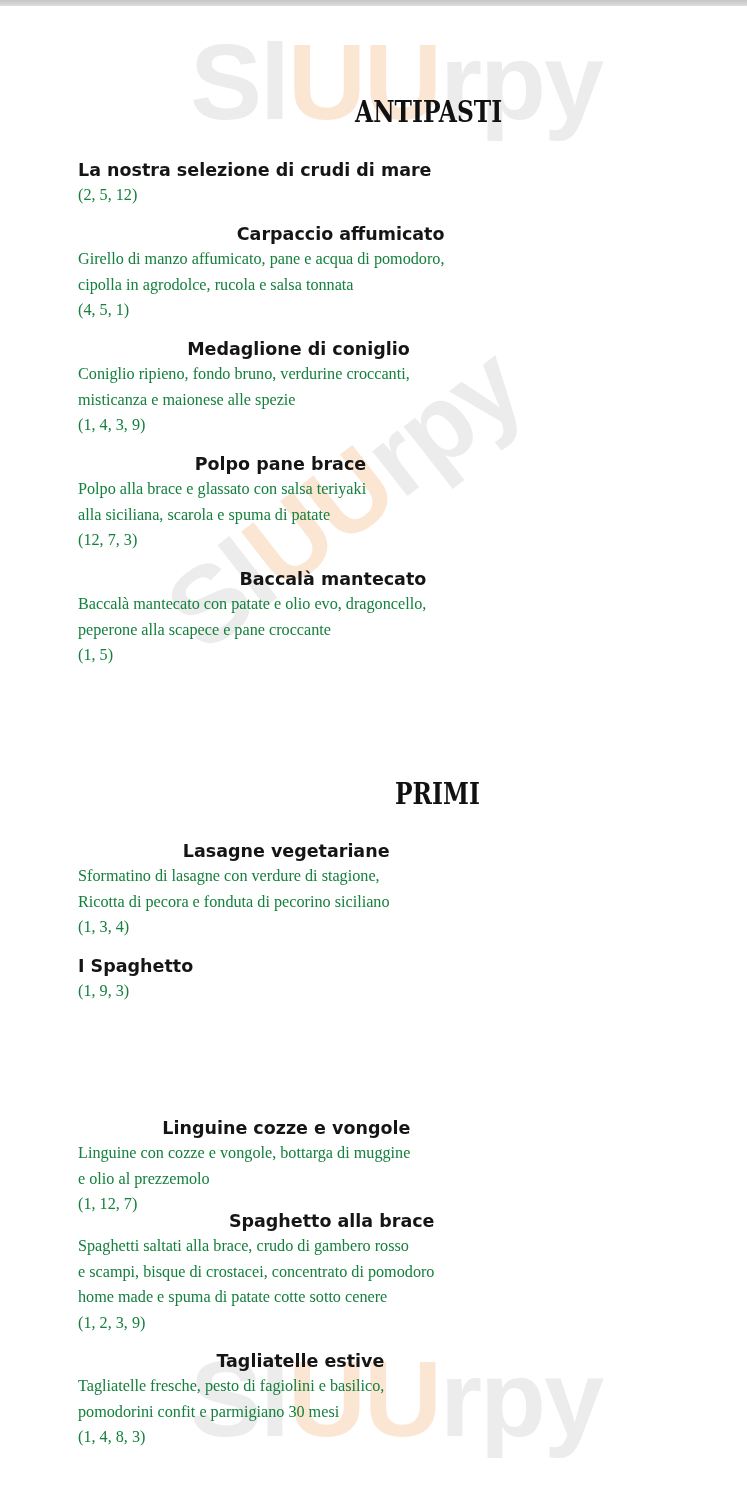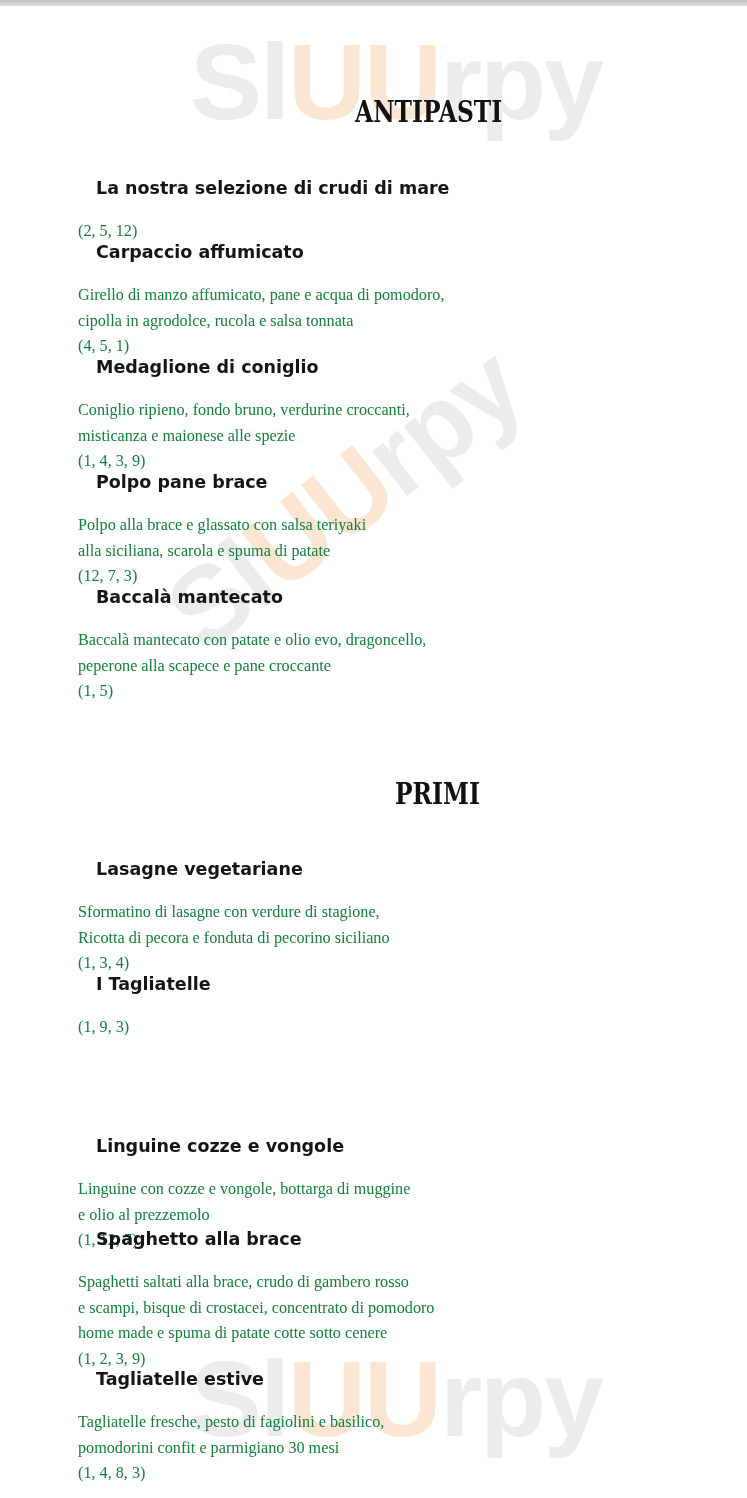--- a/index.html
+++ b/index.html
@@ -24,21 +24,21 @@
   .wm3 { left: 190px; top: 1345px; }
   .section-title {
     position: absolute; z-index: 2;
     font-family: "DejaVu Serif", serif; font-weight: bold;
     font-size: 30px; letter-spacing: 0px; color: #111;
     transform: scaleX(0.78); transform-origin: left top;
   }
   .item { position: absolute; left: 78px; z-index: 2; }
   .item .name {
     font-family: "DejaVu Sans", sans-serif; font-weight: bold; font-size: 17.5px;
-    line-height: 26px; color: #151515; margin: 18px;
+    line-height: 26px; color: #151515; margin: 0; text-align: right;
   }
   .item .desc, .item .allergens {
     font-family: Liberation Serif, serif; font-size: 16.2px; line-height: 25.5px;
     color: #15803d; white-space: pre-line;
   }
 </style>
 </head>
 <body>
 
 <div class="topbar"></div>
@@ -85,21 +85,21 @@
 <div class="section-title" style="left:395px; top:776px;">PRIMI</div>
 
 <div class="item" style="top:838px;">
   <div class="name">Lasagne vegetariane</div>
   <div class="desc">Sformatino di lasagne con verdure di stagione,
 Ricotta di pecora e fonduta di pecorino siciliano</div>
   <div class="allergens">(1, 3, 4)</div>
 </div>
 
 <div class="item" style="top:953px;">
-  <div class="name">I Tagliatelle</div>
+  <div class="name">I Spaghetto</div>
   <div class="allergens">(1, 9, 3)</div>
 </div>
 
 <div class="item" style="top:1115px;">
   <div class="name">Linguine cozze e vongole</div>
   <div class="desc">Linguine con cozze e vongole, bottarga di muggine
 e olio al prezzemolo</div>
   <div class="allergens">(1, 12, 7)</div>
 </div>
 

